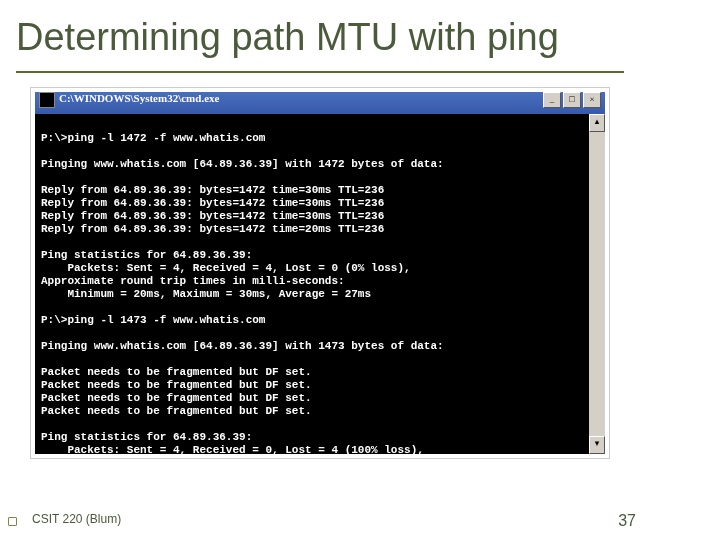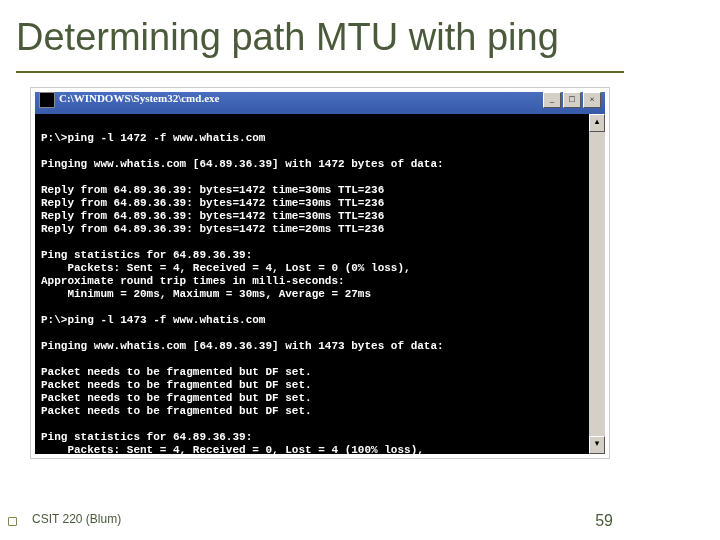--- a/index.html
+++ b/index.html
@@ -8,21 +8,21 @@
 .rule{margin:12px 16px 0 16px;border-top:2px solid #5a6a28}
 .winwrap{margin:14px 30px 0 30px;border:1px solid #ccc;padding:4px;position:relative}
 .titlebar{background:linear-gradient(#4a6ebf,#3659a8);height:22px;display:flex;align-items:flex-start;color:#fff;font:bold 11px Tahoma;padding:0 4px}
 .titlebar .tico{width:14px;height:14px;background:#000;border:1px solid #888;margin-right:4px}
 .titlebar .ttxt{flex:1}
 .titlebar .wbtn{width:16px;height:14px;background:#d4d0c8;border:1px solid #fff;border-right-color:#555;border-bottom-color:#555;margin-left:2px;font:9px Tahoma;text-align:center;line-height:13px;color:#000}
 .term{background:#000;color:#fff;font:bold 11px "Courier New",monospace;padding:18px 6px 4px 6px;line-height:13px;white-space:pre;height:318px;overflow:hidden}
 .sbar{position:absolute;right:4px;top:26px;bottom:4px;width:16px;background:#d4d0c8;display:flex;flex-direction:column}
 .sbarBtn{height:16px;background:#d4d0c8;border:1px solid #fff;border-right-color:#555;border-bottom-color:#555;font:9px Tahoma;text-align:center;line-height:13px}
 .sbarTrack{flex:1}
-.footer{position:absolute;bottom:10px;left:16px;right:27px;display:flex;justify-content:space-between;font-size:12px;color:#4a5a3a}
+.footer{position:absolute;bottom:10px;left:16px;right:4px;display:flex;justify-content:space-between;font-size:12px;color:#4a5a3a}
 .bullet{position:absolute;left:8px;bottom:14px;width:7px;height:7px;background:#fff;border:1px solid #7a8a4a;border-radius:1px}
 .footer-l{margin-left:16px}
 .footer-r{font-size:16px}
 </style>
 </head>
 <body>
 
 <div class="slide">
   <div class="title">Determining path MTU with ping</div>
   <div class="rule"></div>
@@ -67,15 +67,15 @@
     <div class="sbar">
       <div class="sbarBtn">▴</div>
       <div class="sbarTrack"></div>
       <div class="sbarBtn">▾</div>
     </div>
   </div>
 
   <div class="bullet"></div>
   <div class="footer">
     <span class="footer-l">CSIT 220 (Blum)</span>
-    <span class="footer-r">59</span>
+    <span class="footer-r">37</span>
   </div>
 </div>
 
 </body></html>

